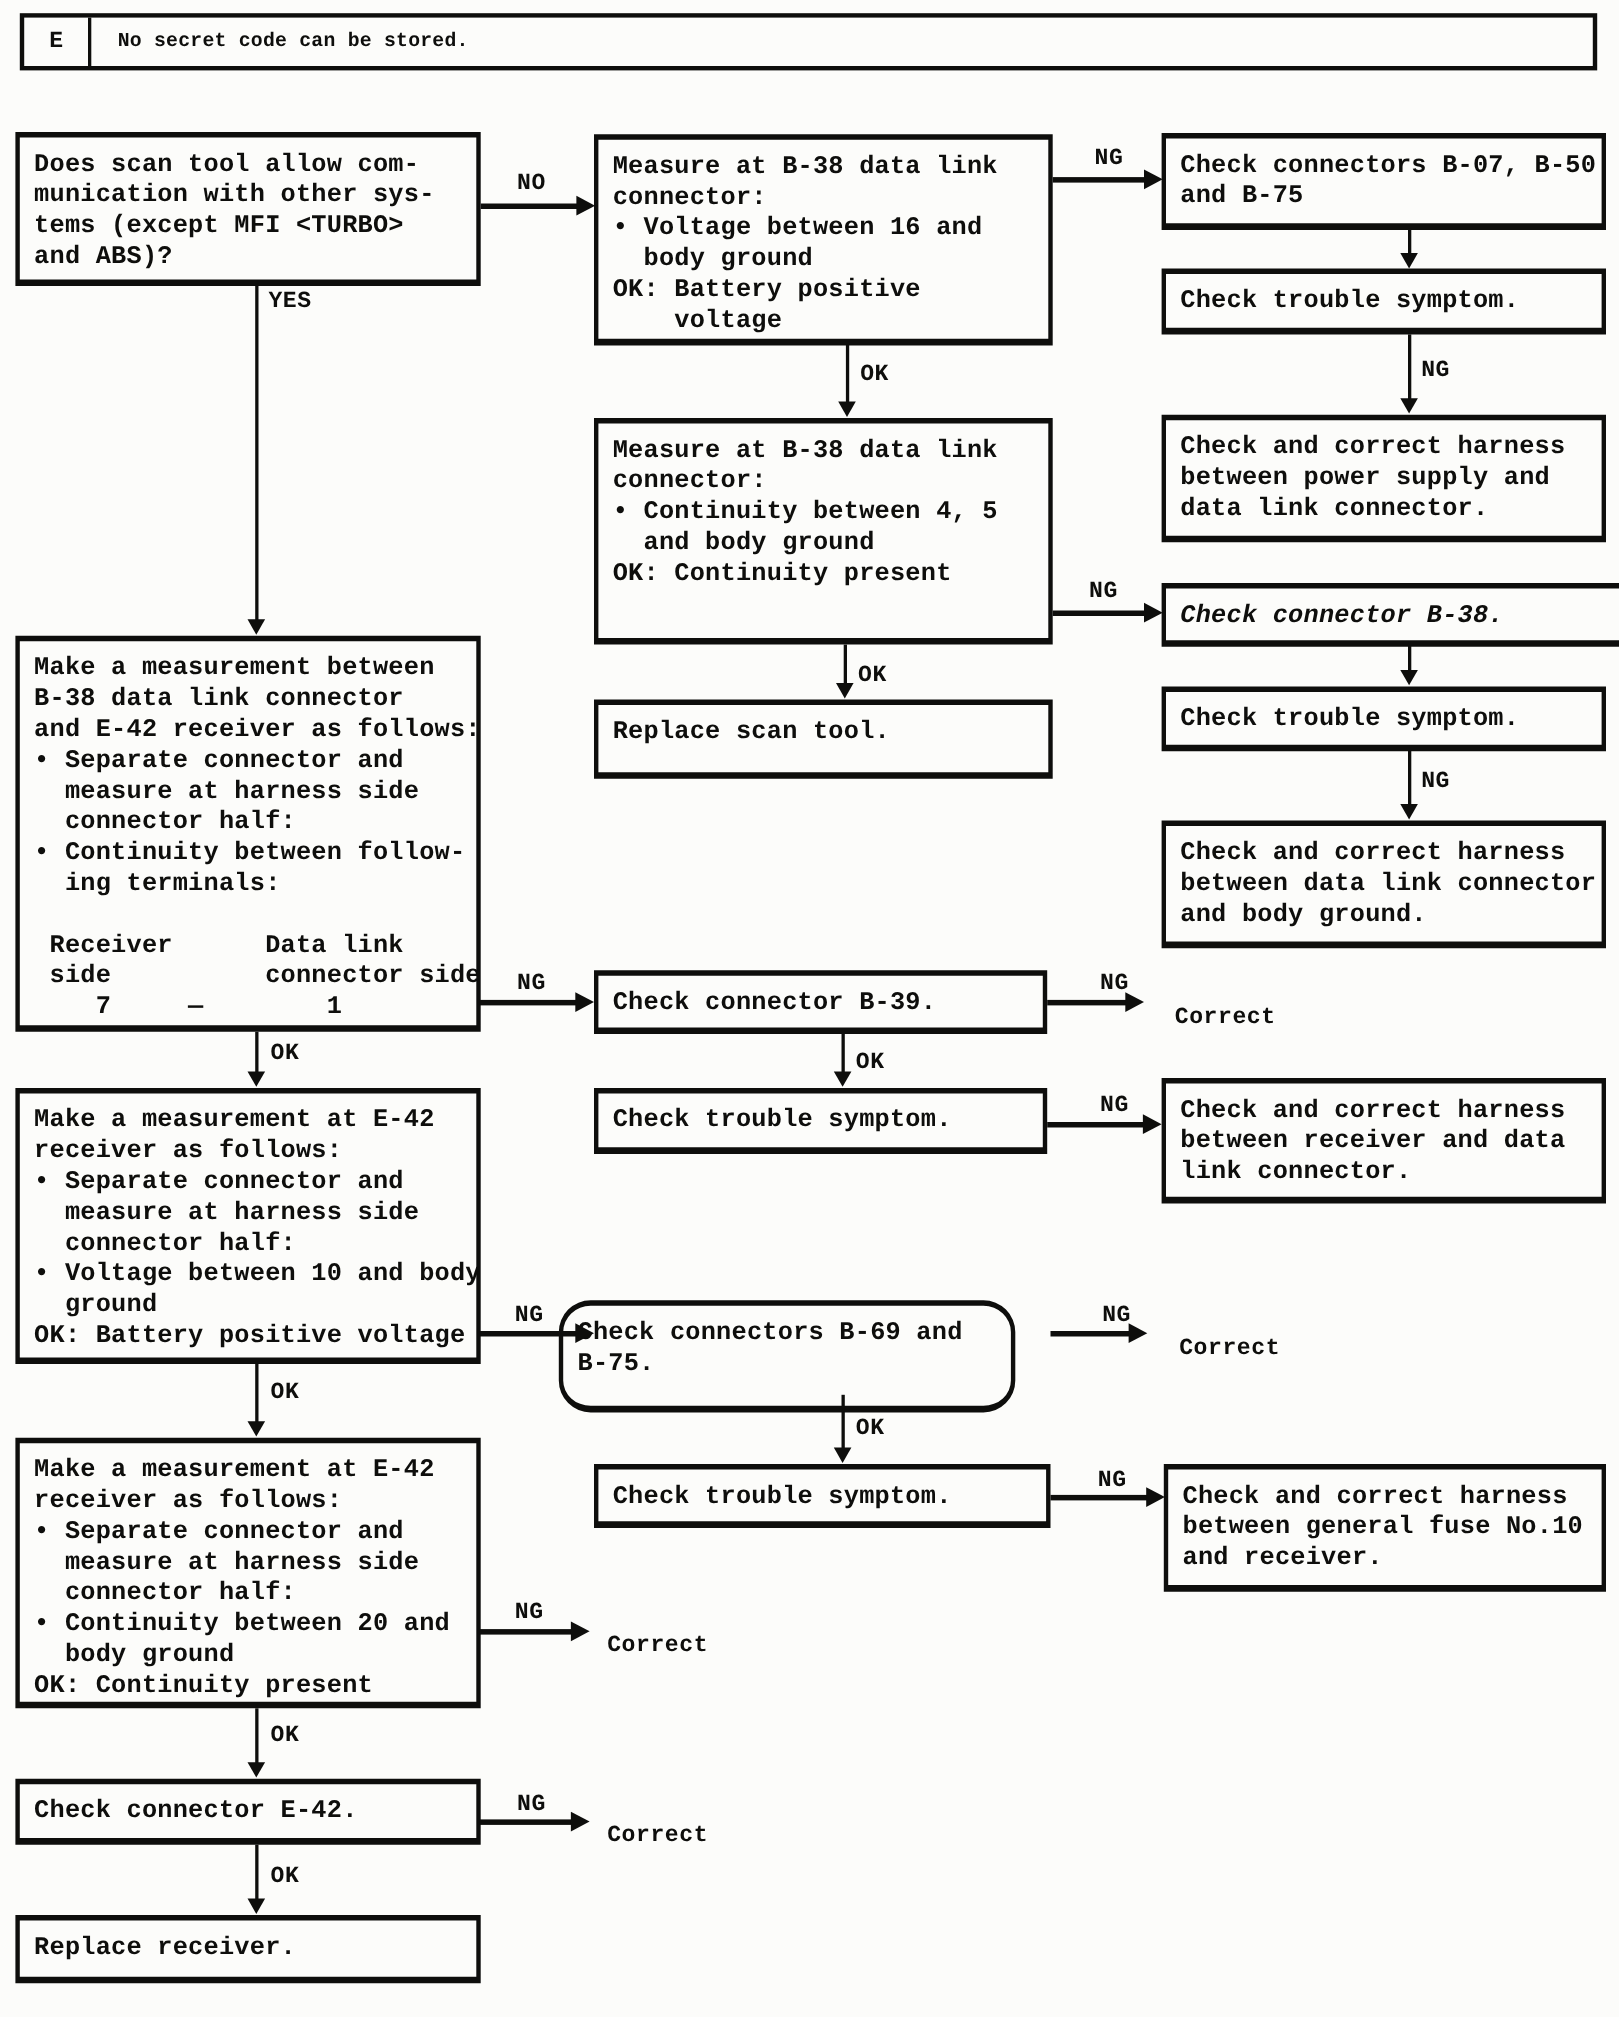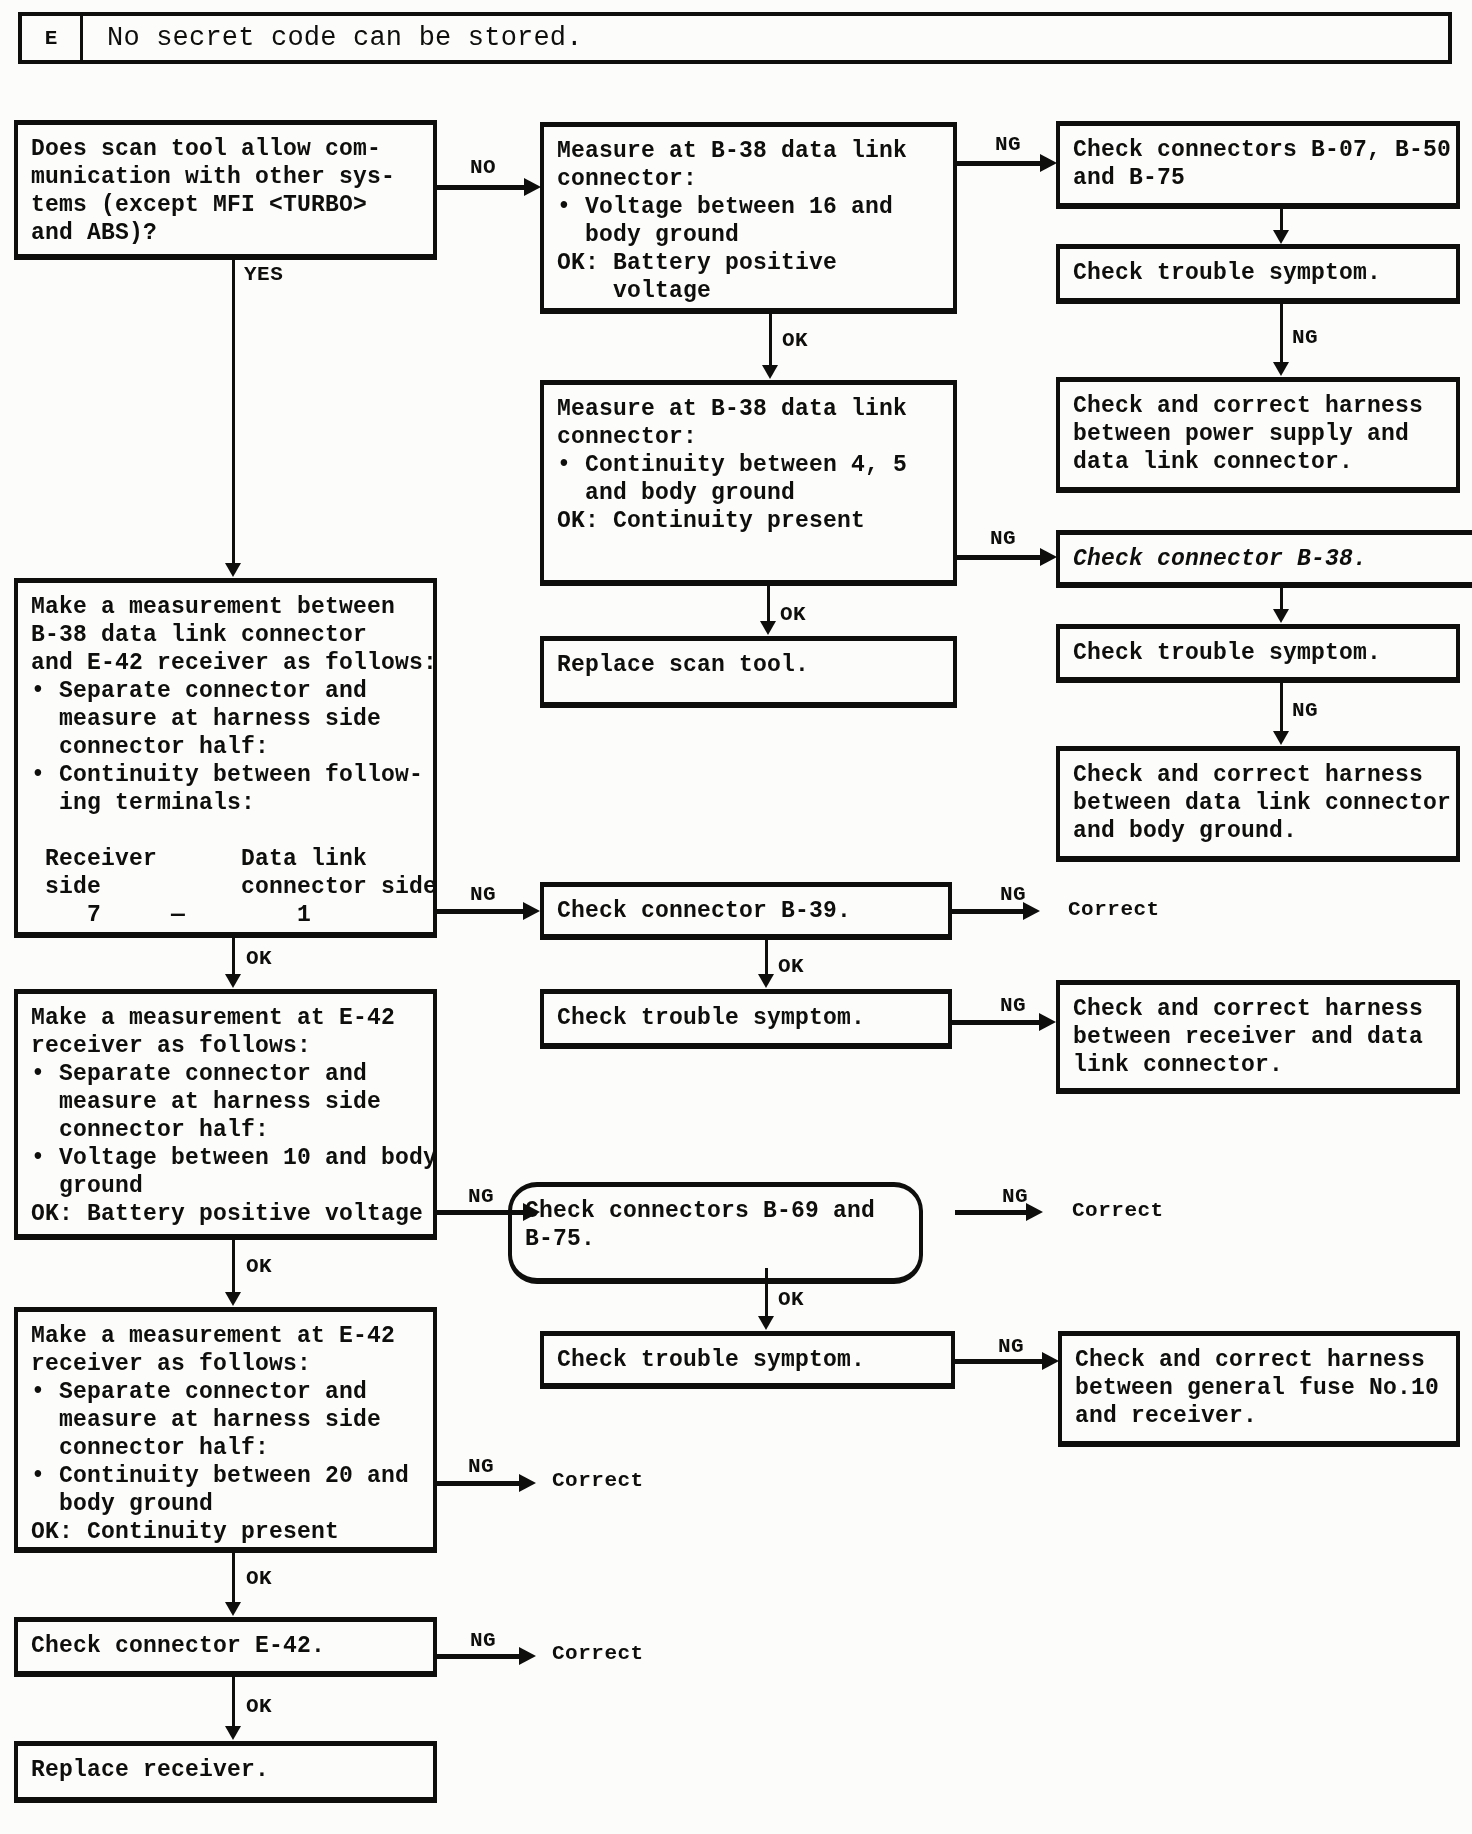--- a/index.html
+++ b/index.html
@@ -3,33 +3,33 @@
 <meta charset="utf-8">
 <style>
   html,body{margin:0;padding:0;background:#e9e9e5;}
   .page{position:relative;width:1472px;height:1834px;background:#fcfcfa;overflow:hidden;
         font-family:"Liberation Mono","DejaVu Sans Mono",monospace;color:#0e0e0c;}
   .box{position:absolute;box-sizing:border-box;background:#fcfcfa;
        border:4px solid #0e0e0c;border-top-width:5px;border-bottom-width:6px;}
   .bt{white-space:pre;font-weight:700;font-size:23px;line-height:28px;
       letter-spacing:.2px;padding:10px 13px;}
   .lbl{position:absolute;font-weight:700;font-size:21px;line-height:22px;letter-spacing:.5px;}
-  .cor{position:absolute;font-weight:700;font-size:21px;line-height:24px;letter-spacing:.5px;}
+  .cor{position:absolute;font-weight:700;font-size:21px;line-height:24px;letter-spacing:.5px;margin-top:16px;}
   .ha{position:absolute;height:5px;background:#0e0e0c;}
   .ha::after{content:"";position:absolute;right:-16px;top:-7px;width:0;height:0;
              border:9px solid transparent;border-right:0;border-left:17px solid #0e0e0c;}
   .va{position:absolute;width:3px;background:#0e0e0c;}
   .va::after{content:"";position:absolute;left:-7px;bottom:-13px;width:0;height:0;
              border:8px solid transparent;border-bottom:0;border-top:14px solid #0e0e0c;}
   .hdr{position:absolute;left:18px;top:12px;width:1434px;height:52px;box-sizing:border-box;
        border:4px solid #0e0e0c;display:flex;align-items:stretch;background:#fcfcfa;}
   .hdr-code{width:58px;flex:0 0 58px;border-right:3px solid #0e0e0c;display:flex;
             align-items:center;justify-content:center;font-weight:700;font-size:21px;}
-  .hdr-note{display:flex;align-items:center;padding-left:24px;font-weight:400;
-            font-size:27px;letter-spacing:.2px;white-space:pre;}
+  .hdr-note{display:flex;align-items:center;padding-left:24px;font-weight:700;
+            font-size:18px;letter-spacing:.2px;white-space:pre;}
 </style>
 </head>
 <body>
 
 <div class="page">
 
   <div class="hdr">
     <div class="hdr-code">E</div>
     <div class="hdr-note">No secret code can be stored.</div>
   </div>

